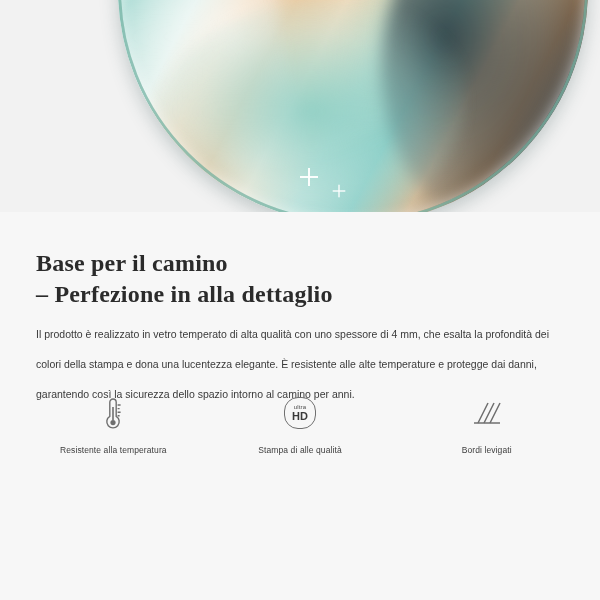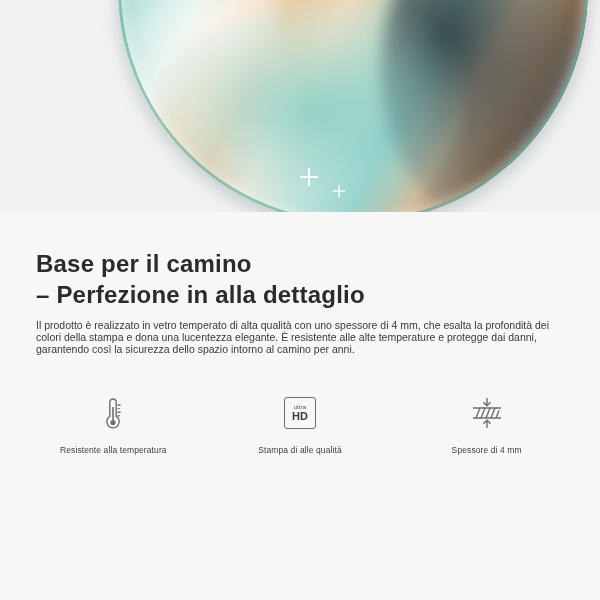--- a/index.html
+++ b/index.html
@@ -127,34 +127,34 @@
     top: 212px;
     width: 600px;
     height: 388px;
     background: #f7f7f7;
   }
   .headline {
     position: absolute;
     left: 36px;
     top: 20px;
     width: 530px;
-    font-family: Liberation Sans, sans-serif;
+    font-family: Liberation Serif, serif;
     font-size: 24px;
     line-height: 31px;
     color: #2b2b2b;
     letter-spacing: 0.2px;
   }
   .headline .l2 { display: block; }
   .body-copy {
     position: absolute;
     left: 36px;
     top: 96px;
     width: 534px;
     font-size: 10.5px;
-    line-height: 12px;
+    line-height: 30px;
     color: #3a3a3a;
   }
 
   
   .features {
     position: absolute;
     left: 20px;
     top: 178px;
     width: 560px;
     display: grid;
@@ -178,21 +178,21 @@
     margin-top: 9px;
     font-size: 8.5px;
     color: #3d3d3d;
     text-align: center;
     letter-spacing: 0.1px;
   }
   .ultrahd-box {
     width: 30px;
     height: 30px;
     border: 1.4px solid #6f6f6f;
-    border-radius: 3px;
+    border-radius: 14px;
     display: flex;
     flex-direction: column;
     align-items: center;
     justify-content: center;
     line-height: 1;
   }
   .ultrahd-box .u-top {
     font-size: 6px;
     color: #4a4a4a;
     letter-spacing: 0.2px;
@@ -250,28 +250,26 @@
           <div class="ultrahd-box">
             <span class="u-top">ultra</span>
             <span class="u-bot">HD</span>
           </div>
         </div>
         <div class="feature-label">Stampa di alle qualità</div>
       </div>
 
 
 
-
       <div class="feature">
         <div class="feature-icon">
-          <svg width="38" height="36" viewBox="0 0 38 36" fill="none" stroke="#6f6f6f" stroke-width="1.4">
-            <path d="M19 3v7M15.4 7.2 19 10.8 22.6 7.2"></path>
-            <path d="M19 33v-7M15.4 28.8 19 25.2l3.6 3.6"></path>
-            <path d="M5 13h28M5 23h28"></path>
-            <path d="M8 23l4-10M13 23l4-10M18 23l4-10M23 23l4-10M28 23l3-7.5"></path>
+          <svg width="34" height="32" viewBox="0 0 34 32" fill="none" stroke="#6f6f6f" stroke-width="1.5">
+            <path d="M4 26h26"></path>
+            <path d="M8 26 18 6M14 26 24 6M20 26 30 6"></path>
           </svg>
         </div>
-        <div class="feature-label">Spessore di 4 mm</div>
+        <div class="feature-label">Bordi levigati</div>
       </div>
+
 
     </div>
   </div>
 </div>
 
 </body></html>

